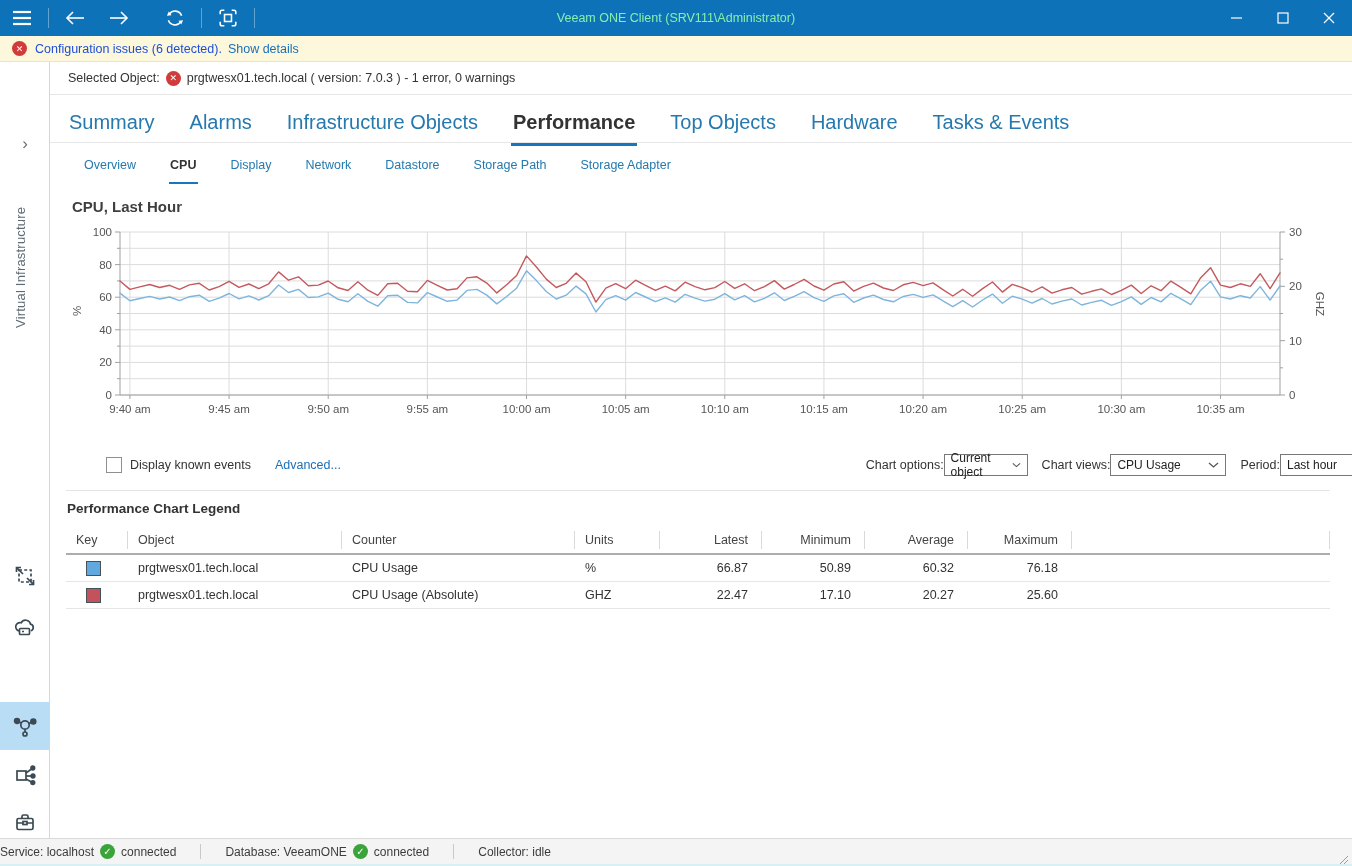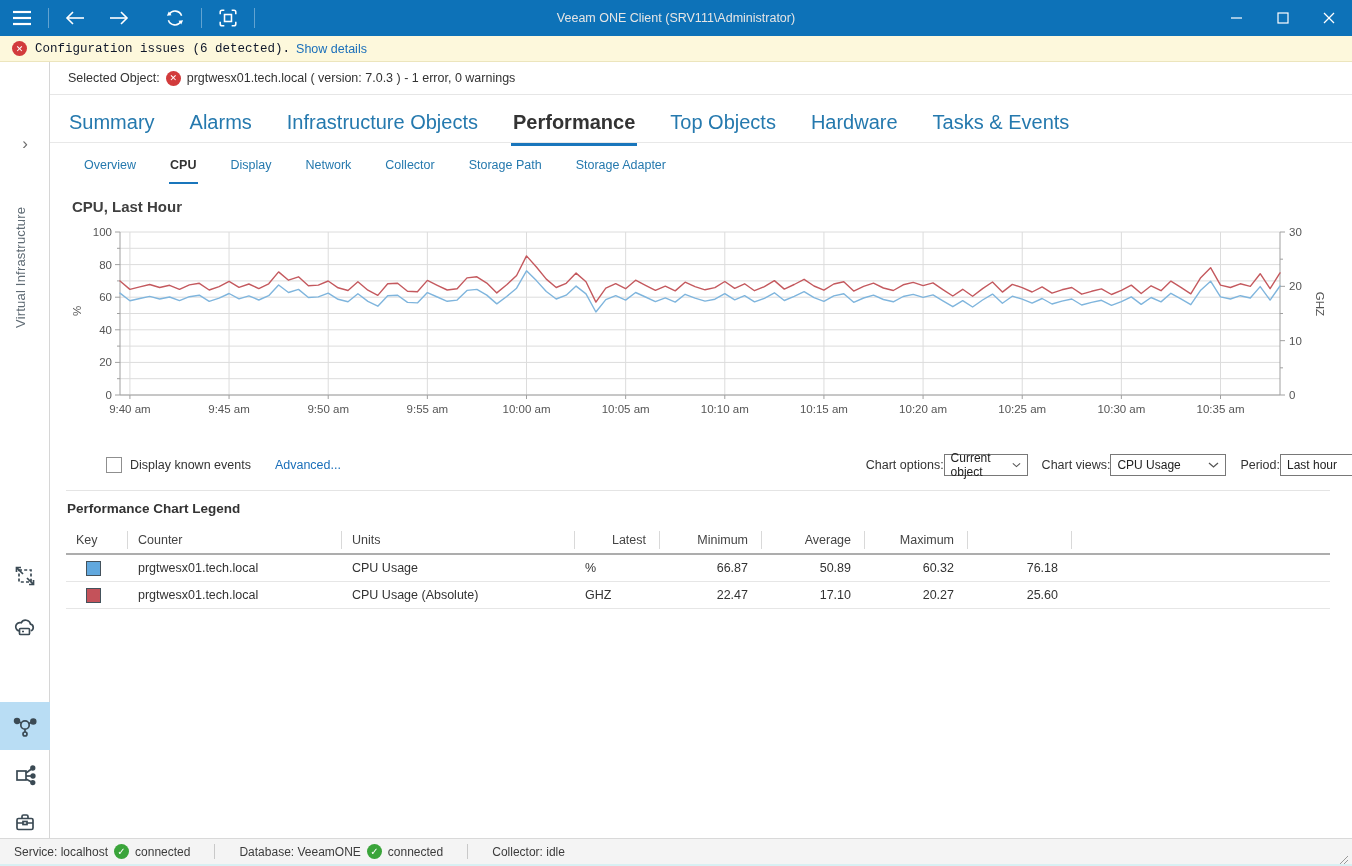--- a/index.html
+++ b/index.html
@@ -3,40 +3,40 @@
 <meta charset="utf-8">
 <style>
   html,body{margin:0;padding:0;background:#fff;}
   body{font-family:"Liberation Sans","DejaVu Sans",sans-serif;color:#333;}
   .app{position:relative;width:1352px;height:866px;overflow:hidden;background:#fff;}
 
   
   .titlebar{position:absolute;left:0;top:0;width:1352px;height:36px;background:#0d72b8;display:flex;align-items:center;}
   .tb-btn{width:44px;height:36px;display:flex;align-items:center;justify-content:center;flex:0 0 auto;}
   .tb-sep{width:1px;height:20px;background:rgba(255,255,255,0.35);margin:0 4px;flex:0 0 auto;}
-  .tb-title{position:absolute;left:0;right:0;text-align:center;color:#e5e5e5;font-size:12.5px;pointer-events:none;}
+  .tb-title{position:absolute;left:0;right:0;text-align:center;color:#86efac;font-size:12.5px;pointer-events:none;}
   .win-controls{position:absolute;right:0;top:0;display:flex;height:36px;}
   .win-btn{width:46px;height:36px;display:flex;align-items:center;justify-content:center;}
 
   
   .notifbar{position:absolute;left:0;top:36px;width:1352px;height:26px;background:#fdf8dc;border-bottom:1px solid #ece5bd;display:flex;align-items:center;padding-left:12px;box-sizing:border-box;font-size:12.5px;}
   .err-badge{width:15px;height:15px;border-radius:50%;background:#d23b3c;color:#fff;font-size:9px;font-weight:bold;display:flex;align-items:center;justify-content:center;margin-right:8px;flex:0 0 auto;}
   .link{color:#1a6fba;cursor:pointer;}
-  .notif-text{color:#0f172a;margin-right:6px;font-family:Liberation Mono, monospace;}
+  .notif-text{color:#1d4ed8;margin-right:6px;}
 
   
   .sidebar{position:absolute;left:0;top:62px;width:50px;height:776px;background:#fff;border-right:1px solid #d6d6d6;box-sizing:border-box;}
   .sb-chevron{position:absolute;left:0;top:72px;width:50px;text-align:center;color:#6f6f6f;font-size:17px;}
   .sb-label{position:absolute;left:13px;top:106px;height:160px;writing-mode:vertical-rl;transform:rotate(180deg);font-size:13px;color:#5f6b74;letter-spacing:0.2px;}
   .sb-item{position:absolute;left:0;width:50px;height:48px;display:flex;align-items:center;justify-content:center;}
   .sb-item.selected{background:#b9ddf4;}
   .sb-item svg{stroke:#3b4a54;fill:none;stroke-width:1.7;}
 
   
-  .statusbar{position:absolute;left:0;top:838px;width:1352px;height:26px;background:#f4f4f4;border-top:1px solid #d9d9d9;display:flex;align-items:center;padding-left:14px;box-sizing:border-box;font-size:12px;color:#3c3c3c;}
+  .statusbar{position:absolute;left:0;top:838px;width:1352px;height:26px;background:#f4f4f4;border-top:1px solid #d9d9d9;display:flex;align-items:center;box-sizing:border-box;font-size:12px;color:#3c3c3c;}
   .bottom-strip{position:absolute;left:0;top:864px;width:1352px;height:2px;background:#d8f0f3;}
   .st-sep{width:1px;height:15px;background:#c9c9c9;margin:0 24px;}
   .ok-badge{width:15px;height:15px;border-radius:50%;background:#3aa43a;color:#fff;font-size:10px;display:flex;align-items:center;justify-content:center;margin:0 6px;}
   .grip{position:absolute;right:3px;top:851px;}
 
   
   .selbar{position:absolute;left:50px;top:62px;width:1302px;height:33px;border-bottom:1px solid #e6e6e6;display:flex;align-items:center;padding-left:18px;box-sizing:border-box;font-size:12.5px;color:#333;}
   .selbar .err-badge{margin:0 6px;}
 
   
@@ -232,21 +232,21 @@
     <div class="tab">Top Objects</div>
     <div class="tab">Hardware</div>
     <div class="tab">Tasks &amp; Events</div>
   </div>
 
   <div class="subtabs">
     <div class="subtab">Overview</div>
     <div class="subtab active">CPU</div>
     <div class="subtab">Display</div>
     <div class="subtab">Network</div>
-    <div class="subtab">Collector</div>
+    <div class="subtab">Datastore</div>
     <div class="subtab">Storage Path</div>
     <div class="subtab">Storage Adapter</div>
   </div>
 
   <div class="chart-title">CPU, Last Hour</div>
   <div class="yaxis-title-left">%</div>
   <div class="yaxis-title-right">GHZ</div>
   <svg id="chart-svg" width="1270" height="200">
       <line x1="54" y1="171" x2="1214" y2="171" class="grid"></line>
       <line x1="54" y1="154.7" x2="1214" y2="154.7" class="grid"></line>
@@ -360,20 +360,21 @@
       </div>
     </div>
   </div>
 
   <div class="sep-line"></div>
   <div class="legend-title">Performance Chart Legend</div>
 
   <div class="ltable">
     <div class="lrow header">
       <div class="cell-pad">Key</div>
+      <div class="cell-pad">Object</div>
       <div class="cell-pad">Counter</div>
       <div class="cell-pad">Units</div>
       <div class="num">Latest</div>
       <div class="num">Minimum</div>
       <div class="num">Average</div>
       <div class="num">Maximum</div>
       <div></div>
     </div>
     <div class="lrow">
       <div>

